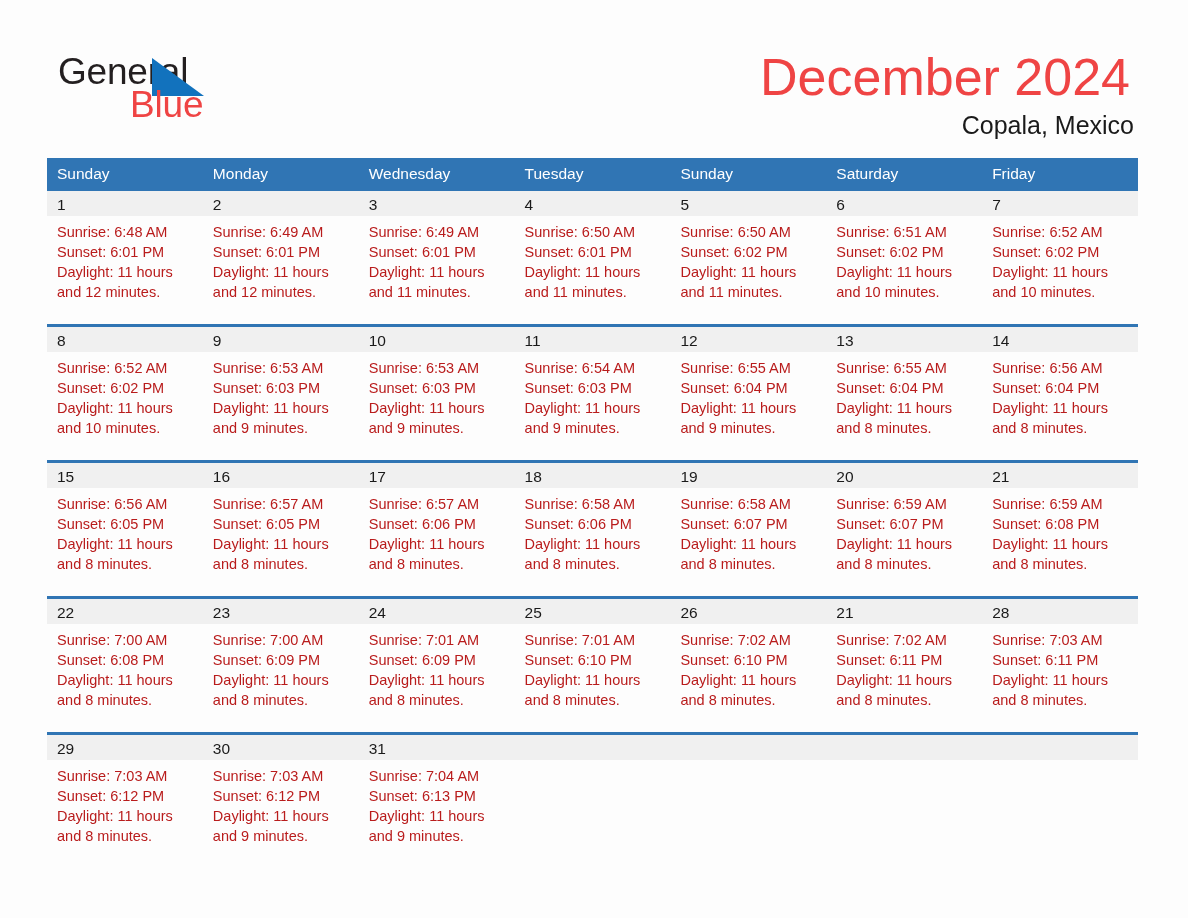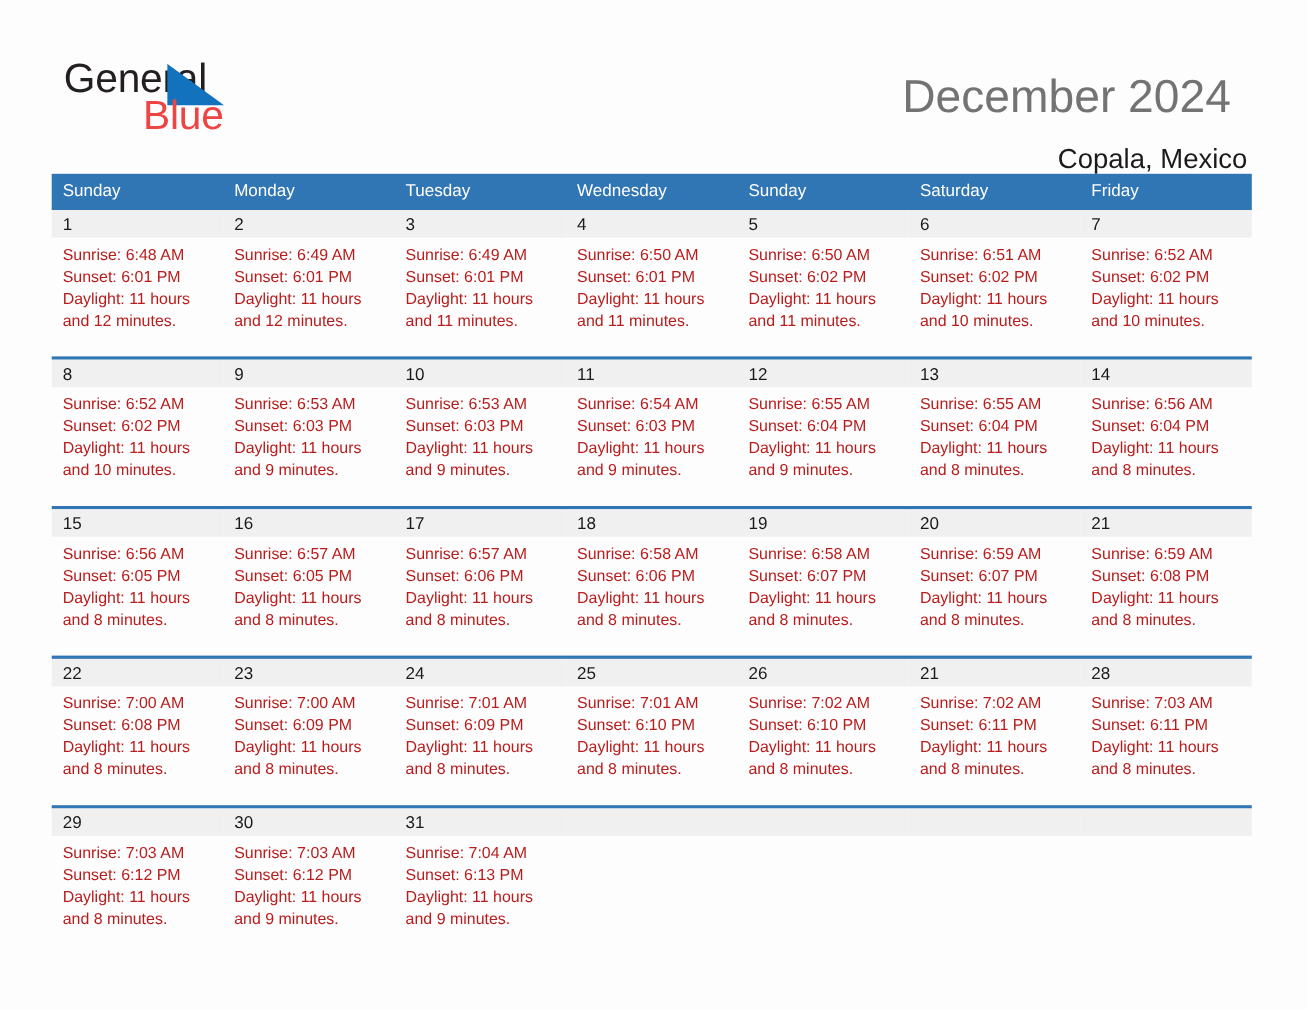--- a/index.html
+++ b/index.html
@@ -63,25 +63,25 @@
     width: 52px;
     height: 38px;
   }
   .title-block {
     position: absolute;
     right: 54px;
     top: 48px;
     text-align: right;
   }
   .cal-title {
-    font-size: 42px;
+    font-size: 52px;
     line-height: 50px;
-    color: #737373;
+    color: #ef4444;
     font-weight: normal;
-    margin: 15px;
+    margin: 4px;
     white-space: nowrap;
   }
   .cal-subtitle {
     font-size: 25px;
     line-height: 34px;
     color: #1a1a1a;
     margin: 6px 0 2px 0;
     white-space: nowrap;
   }
 
@@ -167,22 +167,22 @@
       <div class="cal-subtitle">Copala, Mexico</div>
     </div>
 
   </div>
 
   <div class="calendar">
 
     <div class="weekdays">
       <div class="weekday">Sunday</div>
       <div class="weekday">Monday</div>
+      <div class="weekday">Wednesday</div>
       <div class="weekday">Tuesday</div>
-      <div class="weekday">Wednesday</div>
       <div class="weekday">Sunday</div>
       <div class="weekday">Saturday</div>
       <div class="weekday">Friday</div>
     </div>
 
     <div id="weeks-host">
         <div class="week">
           <div class="day">
             <div class="daynum">1</div>
             <div class="info">

